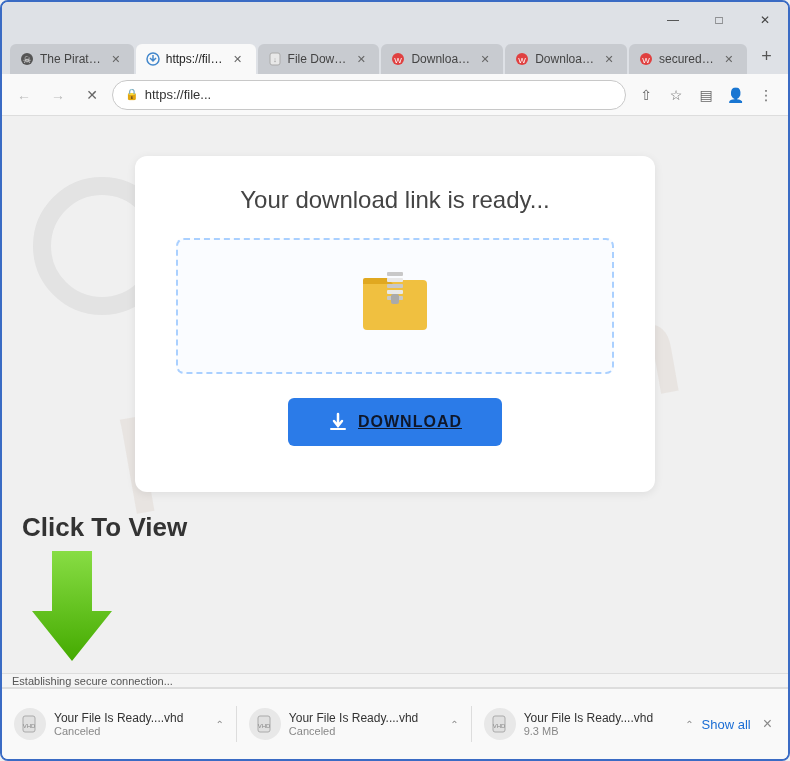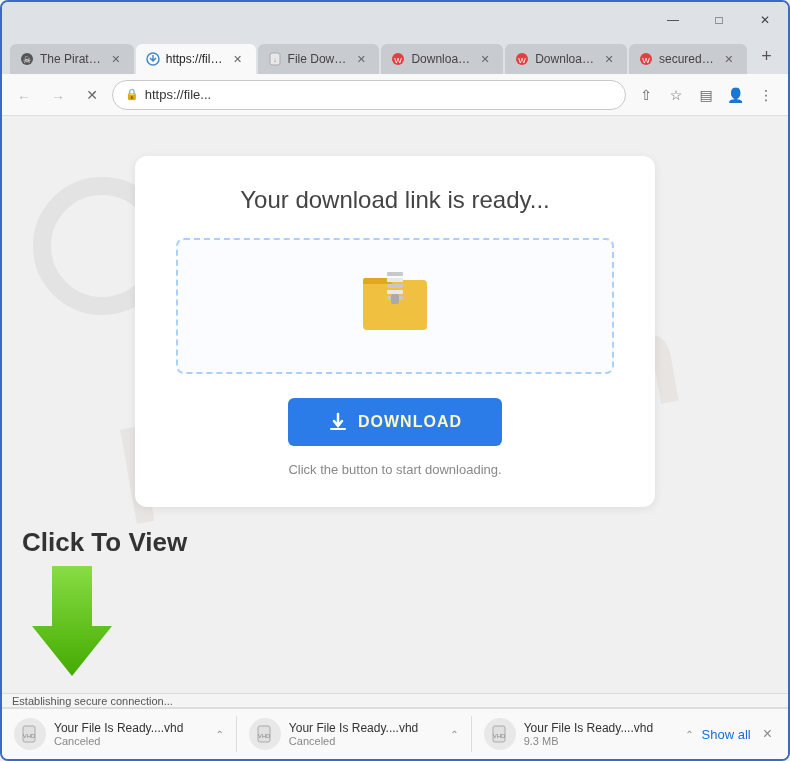--- a/index.html
+++ b/index.html
@@ -266,32 +266,33 @@
       margin: 0 auto 12px;
     }
 
     .file-ready-text {
       font-size: 15px;
       color: #555;
     }
 
     .download-btn {
       background: #2b7be8;
-      color: #fef9c3;
+      color: #0f172a;
       border: none;
       border-radius: 6px;
       padding: 14px 40px;
       font-size: 16px;
       font-weight: 600;
       letter-spacing: 1px;
       cursor: pointer;
       display: inline-flex;
       align-items: center;
       gap: 10px;
       margin-bottom: 16px;
+      text-decoration: underline;
     }
 
     .download-hint {
       font-size: 13px;
       color: #888;
     }
 
     
     .click-to-view {
       position: relative;
@@ -319,21 +320,21 @@
       border-top: 1px solid #ddd;
       display: flex;
       align-items: center;
       padding: 0 10px;
       font-size: 11px;
       color: #555;
     }
 
     
     .downloads-bar {
-      height: 52px;
+      height: 72px;
       background: #f9f9f9;
       border-top: 2px solid #ddd;
       display: flex;
       align-items: center;
       padding: 12px 12px;
       gap: 8px;
     }
 
     .download-item {
       display: flex;
@@ -546,21 +547,20 @@
       </div>
 
       <button class="download-btn">
         <svg width="20" height="20" viewBox="0 0 20 20" fill="white">
           <path d="M10 2 L10 13 M6 9 L10 14 L14 9" stroke="white" stroke-width="2.5" fill="none" stroke-linecap="round"></path>
           <rect x="2" y="16" width="16" height="2" rx="1" fill="white"></rect>
         </svg>
         <span>DOWNLOAD</span>
       </button>
 
-      <div class="download-hint">Click the button to start downloading.</div>
     </div>
 
     <div class="click-to-view">
       <div class="click-to-view-text">Click To View</div>
       
       <svg class="arrow-down" viewBox="0 0 80 110">
         <defs>
           <linearGradient id="arrowGrad" x1="0" y1="0" x2="0" y2="1">
             <stop offset="0%" stop-color="#88dd44"></stop>
             <stop offset="100%" stop-color="#44aa00"></stop>

